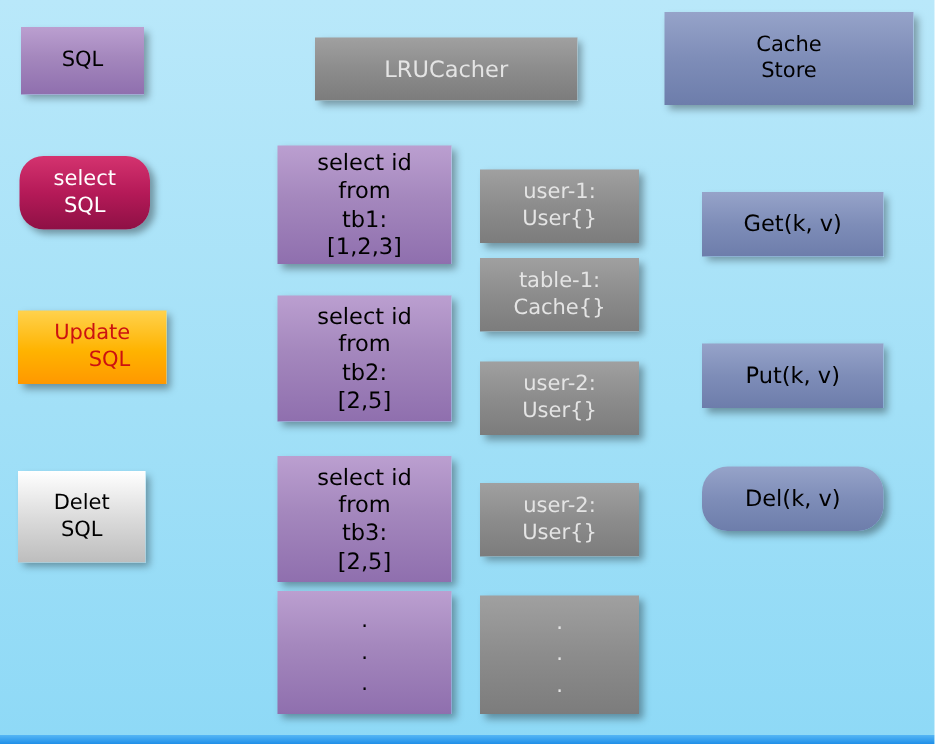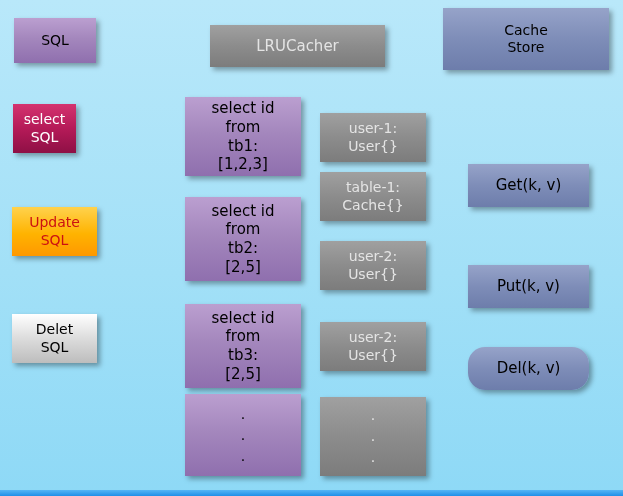--- a/index.html
+++ b/index.html
@@ -51,66 +51,66 @@
   }
   .orange {
     background: linear-gradient(180deg, #ffd24d 0%, #ffb300 55%, #ff9800 100%);
     color: #cc1111;
   }
   .lightgray {
     background: linear-gradient(180deg, #ffffff 0%, #dcdcdc 50%, #bdbdbd 100%);
     color: #000;
   }
   .query { font-size: 15px; }
-  .ops { font-size: 15px; margin-top: 36px; }
+  .ops { font-size: 15px; }
   .title { font-size: 15px; }
   .dots { line-height: 1.5; font-size: 14px; }
 </style>
 </head>
 <body>
 
 <div class="canvas">
 
   <div class="box purple" style="left:14px; top:18px; width:82px; height:45px;">SQL</div>
 
   <div class="box slate" style="left:443px; top:8px; width:166px; height:62px;">Cache
 Store</div>
 
   <div class="box gray title" style="left:210px; top:25px; width:175px; height:42px;">LRUCacher</div>
 
-  <div class="box magenta" style="left:13px; top:104px; width:63px; height:49px;">select
+  <div class="box magenta" style="left:13px; top:104px; width:87px; height:49px;border-radius:16px;">select
 SQL</div>
 
   <div class="box purple query" style="left:185px; top:97px; width:116px; height:79px;">select id
 from
 tb1:
 [1,2,3]</div>
 
   <div class="box gray" style="left:320px; top:113px; width:106px; height:49px;">user-1:
 User{}</div>
 
   <div class="box slate ops" style="left:468px; top:128px; width:121px; height:43px;">Get(k, v)</div>
 
   <div class="box gray" style="left:320px; top:172px; width:106px; height:49px;">table-1:
 Cache{}</div>
 
-  <div class="box orange" style="left:12px; top:207px; width:85px; height:49px;">Update
+  <div class="box orange" style="left:12px; top:207px; width:99px; height:49px;text-align:right;">Update
 SQL</div>
 
   <div class="box purple query" style="left:185px; top:197px; width:116px; height:84px;">select id
 from
 tb2:
 [2,5]</div>
 
   <div class="box gray" style="left:320px; top:241px; width:106px; height:49px;">user-2:
 User{}</div>
 
   <div class="box slate ops" style="left:468px; top:229px; width:121px; height:43px;">Put(k, v)</div>
 
-  <div class="box lightgray" style="left:12px; top:314px; width:85px; height:49px;">Delet
+  <div class="box lightgray" style="left:12px; top:314px; width:85px; height:61px;">Delet
 SQL</div>
 
   <div class="box purple query" style="left:185px; top:304px; width:116px; height:84px;">select id
 from
 tb3:
 [2,5]</div>
 
   <div class="box gray" style="left:320px; top:322px; width:106px; height:49px;">user-2:
 User{}</div>
 

